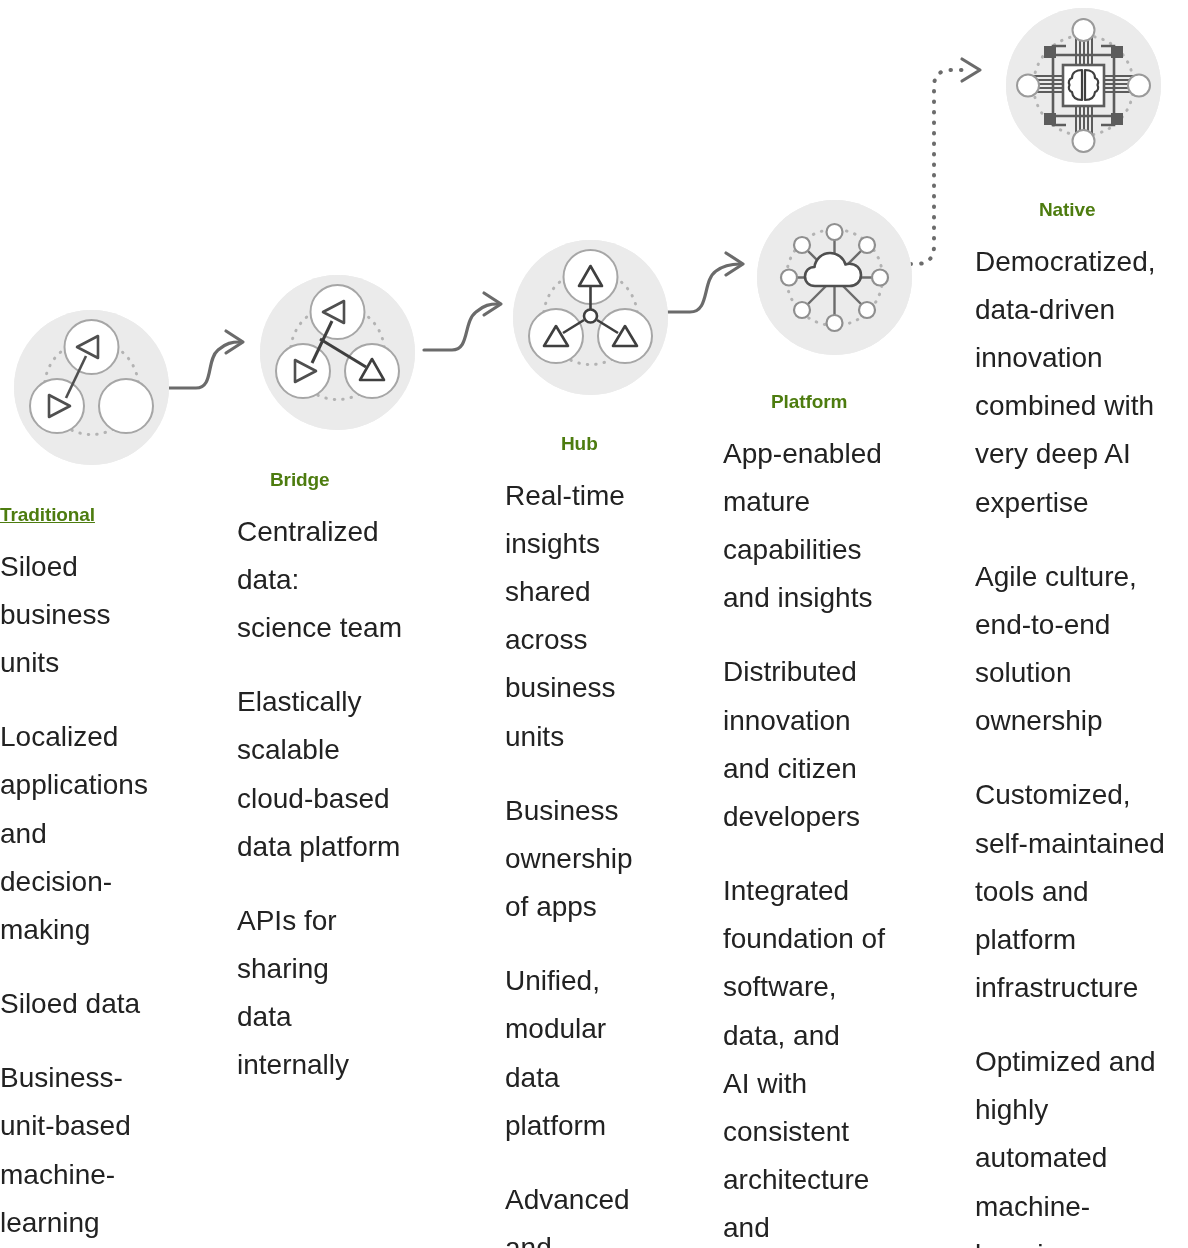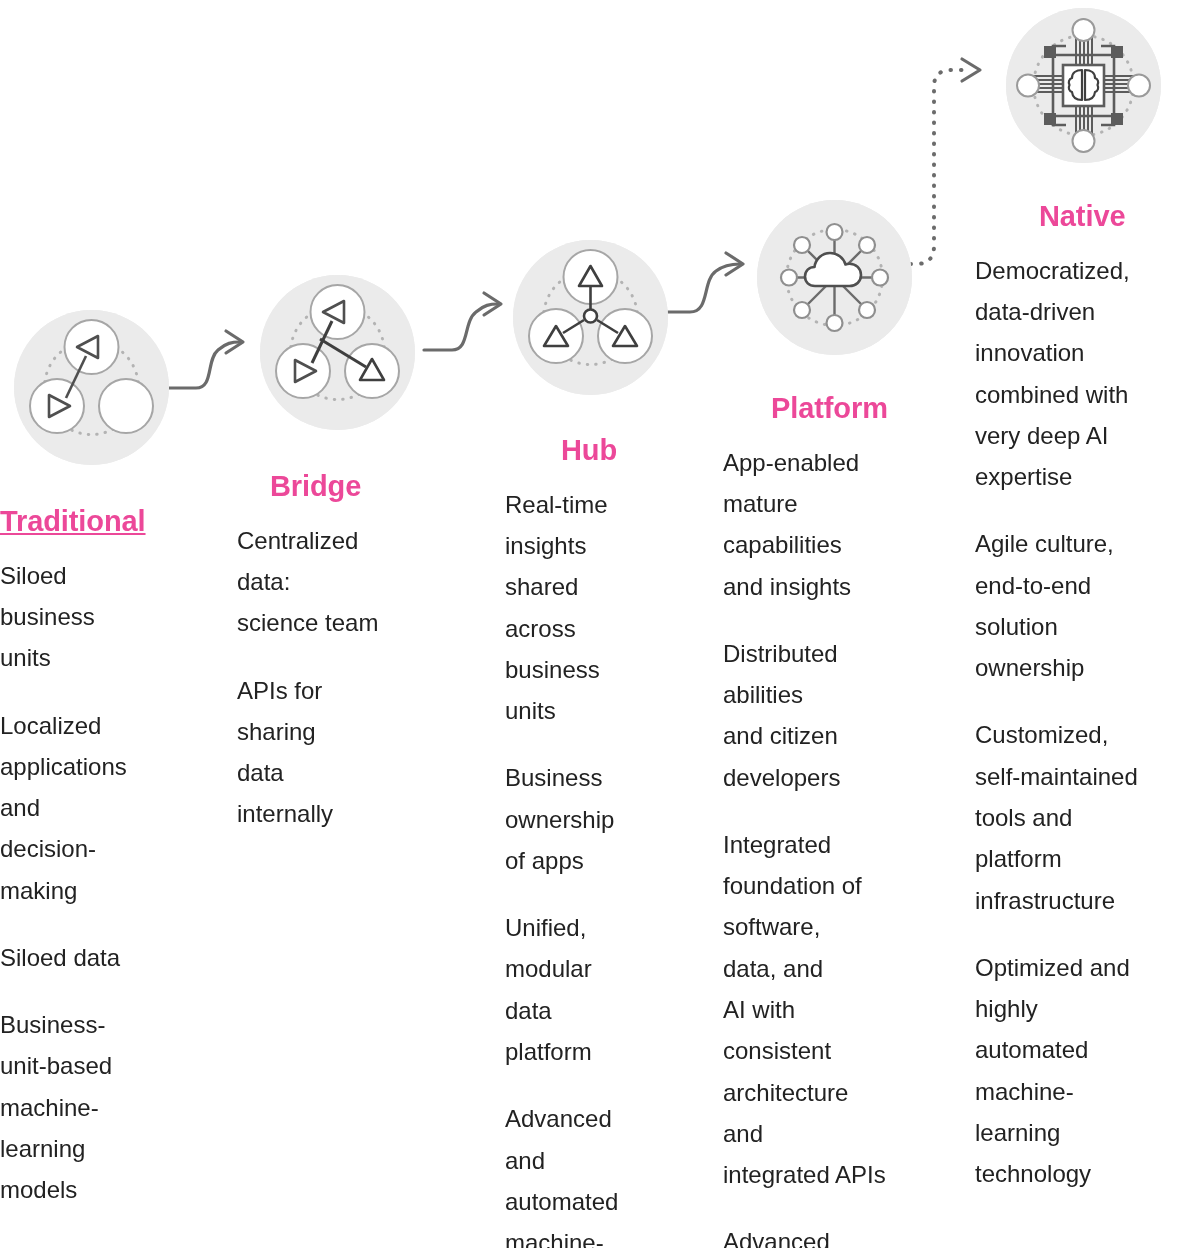--- a/index.html
+++ b/index.html
@@ -37,31 +37,31 @@
     border-radius: 50%;
     background: #ebebeb;
   }
   .icon-disc svg {
     position: absolute;
     left: 0;
     top: 0;
   }
   .stage-title {
     font-weight: bold;
-    font-size: 29px;
-    color: #ec4899;
+    font-size: 19px;
+    color: #4d7c0f;
     letter-spacing: -0.1px;
     line-height: 1.2;
     white-space: nowrap;
   }
   .bullets {
     margin-top: 16px;
   }
   .bullet {
-    font-size: 24px;
+    font-size: 28px;
     line-height: 1.72;
     color: #222222;
     margin-bottom: 26px;
     white-space: pre-line;
   }
   .bullet:last-child { margin-bottom: 0; }
 
   
   #col-traditional { left: 0px;   top: 310px; width: 225px; }
   #col-bridge      { left: 237px; top: 275px; width: 232px; }
@@ -160,20 +160,24 @@
         <path d="M84 26 L84 48 L63 37 Z" fill="#ffffff" stroke="#4f4f4f" stroke-width="2.6" stroke-linejoin="round"></path>
         <path d="M35 85 L35 107 L56 96 Z" fill="#ffffff" stroke="#4f4f4f" stroke-width="2.6" stroke-linejoin="round"></path>
         <path d="M112 84 L124 105 L100 105 Z" fill="#ffffff" stroke="#3f3f3f" stroke-width="2.6" stroke-linejoin="round"></path>
       </svg>
     </div>
     <div class="stage-title">Bridge</div>
     <div class="bullets">
       <div class="bullet">Centralized
 data:
 science team</div>
+      <div class="bullet">Elastically
+scalable
+cloud-based
+data platform</div>
       <div class="bullet">APIs for
 sharing
 data
 internally</div>
     </div>
   </div>
 
   <div class="stage-col" id="col-hub">
     <div class="icon-disc">
       <svg width="155" height="155" viewBox="0 0 155 155">
@@ -250,21 +254,21 @@
                  C104 81.5 99 86 92.5 86 Z" fill="#ffffff" stroke="#4f4f4f" stroke-width="2.6" stroke-linejoin="round"></path>
       </svg>
     </div>
     <div class="stage-title">Platform</div>
     <div class="bullets">
       <div class="bullet">App-enabled
 mature
 capabilities
 and insights</div>
       <div class="bullet">Distributed
-abilities
+innovation
 and citizen
 developers</div>
       <div class="bullet">Integrated
 foundation of
 software,
 data, and
 AI with
 consistent
 architecture
 and

